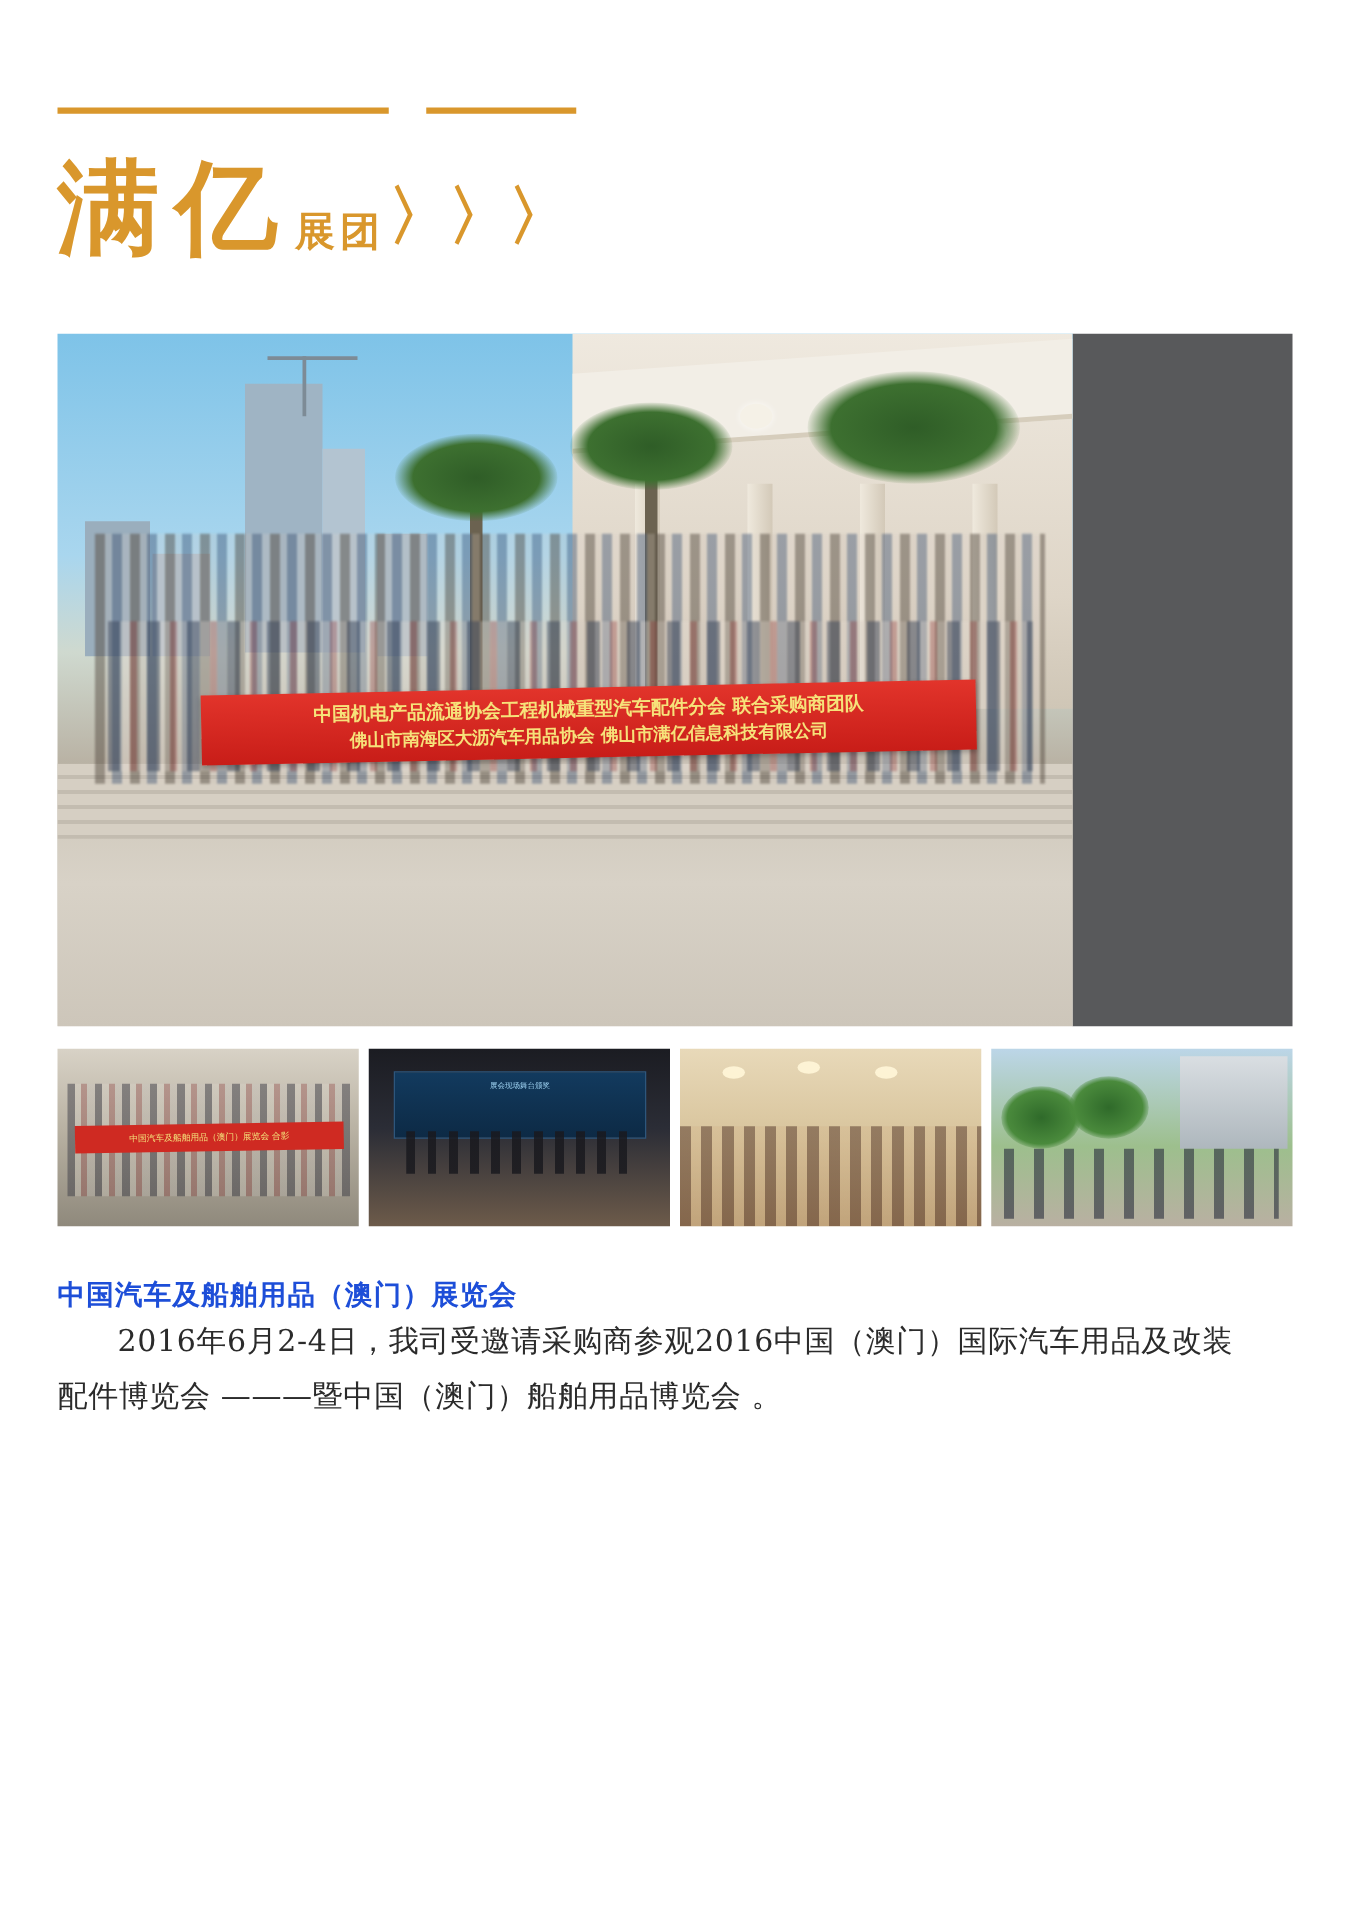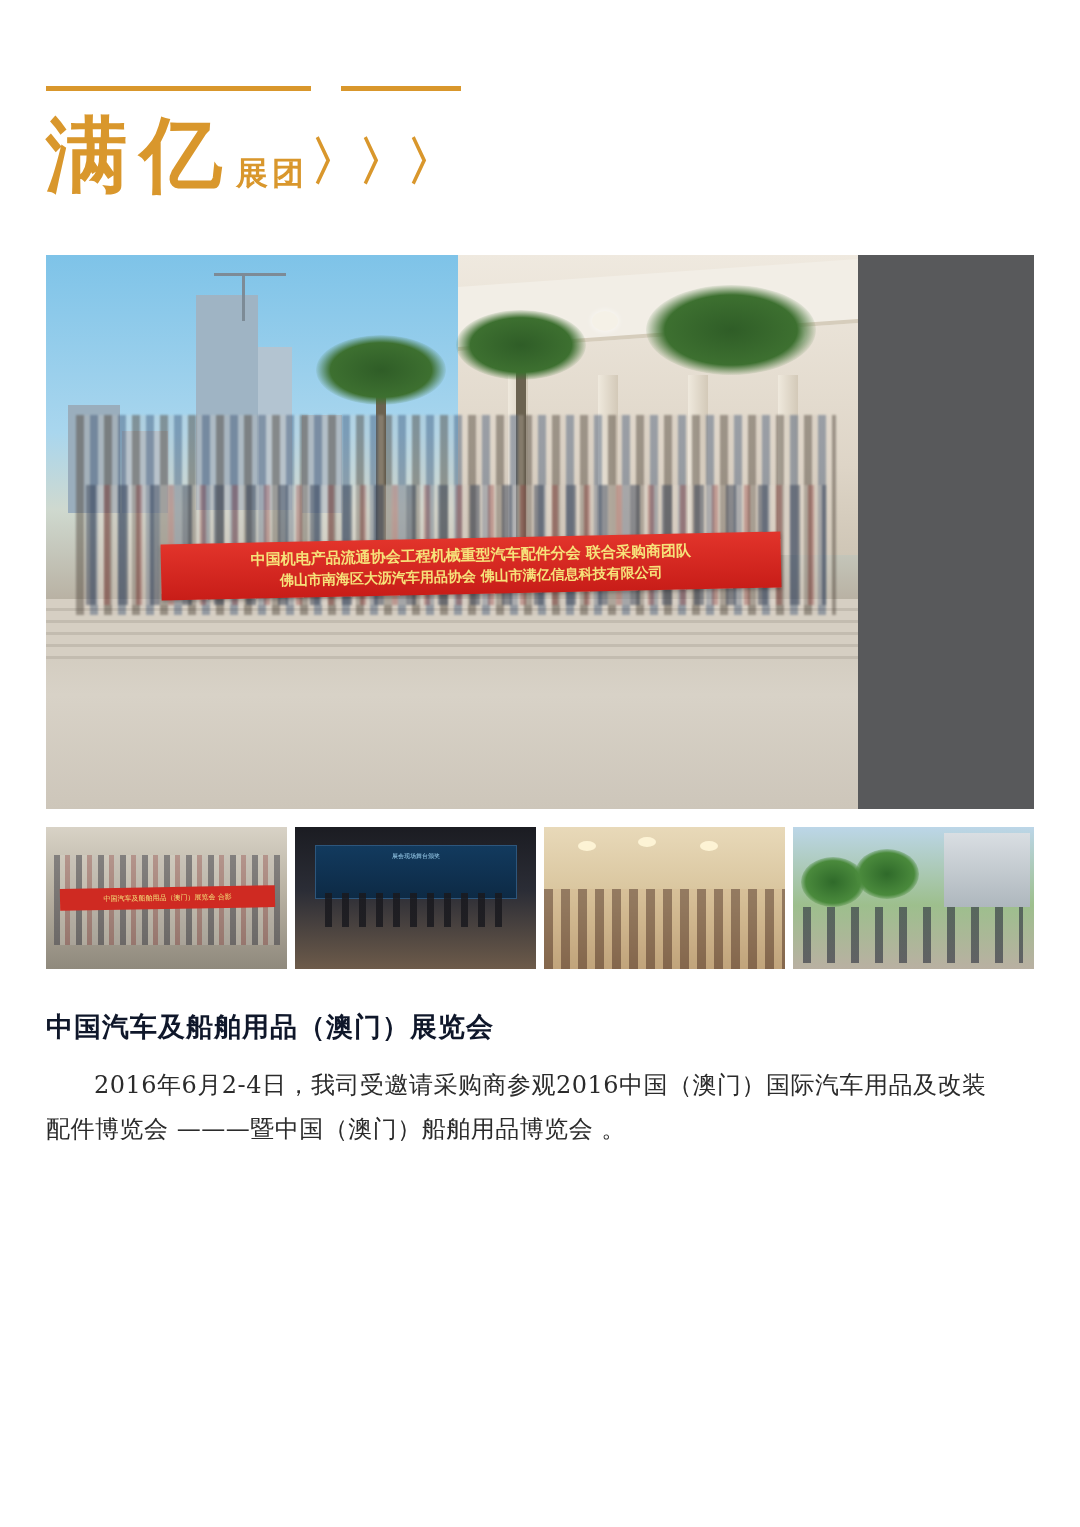--- a/index.html
+++ b/index.html
@@ -30,21 +30,21 @@
     width: 265px;
     height: 5px;
     background: #d9972c;
   }
   .rule-short {
     width: 120px;
     height: 5px;
     background: #d9972c;
   }
   .logo-row {
-    margin-top: 22px;
+    margin-top: 34px;
     display: flex;
     align-items: flex-end;
     gap: 2px;
   }
   .logo-main {
     font-family: "DejaVu Serif", serif;
     font-size: 82px;
     font-weight: bold;
     color: #d9972c;
     letter-spacing: 12px;
@@ -244,32 +244,31 @@
       rgba(40,45,60,.6) 0 8px, rgba(0,0,0,0) 8px 24px);
   }
 
   
   .content {
     margin: 40px 0 0 46px;
     width: 950px;
   }
   .section-title {
     font-family: Liberation Serif, serif;
-    font-size: 27px;
+    font-size: 22px;
     font-weight: bold;
-    color: #0f172a;
+    color: #1d4ed8;
     letter-spacing: 1px;
   }
   .para {
     font-family: "DejaVu Serif", serif;
     font-size: 24px;
     line-height: 1.85;
     color: #2b2b2b;
     text-indent: 2em;
-    margin-top: 18px;
     letter-spacing: .5px;
   }
   .para.second { margin-top: 6px; }
 </style>
 </head>
 <body>
 
 <div class="header">
   <div class="rule-row">
     <div class="rule-long"></div>

